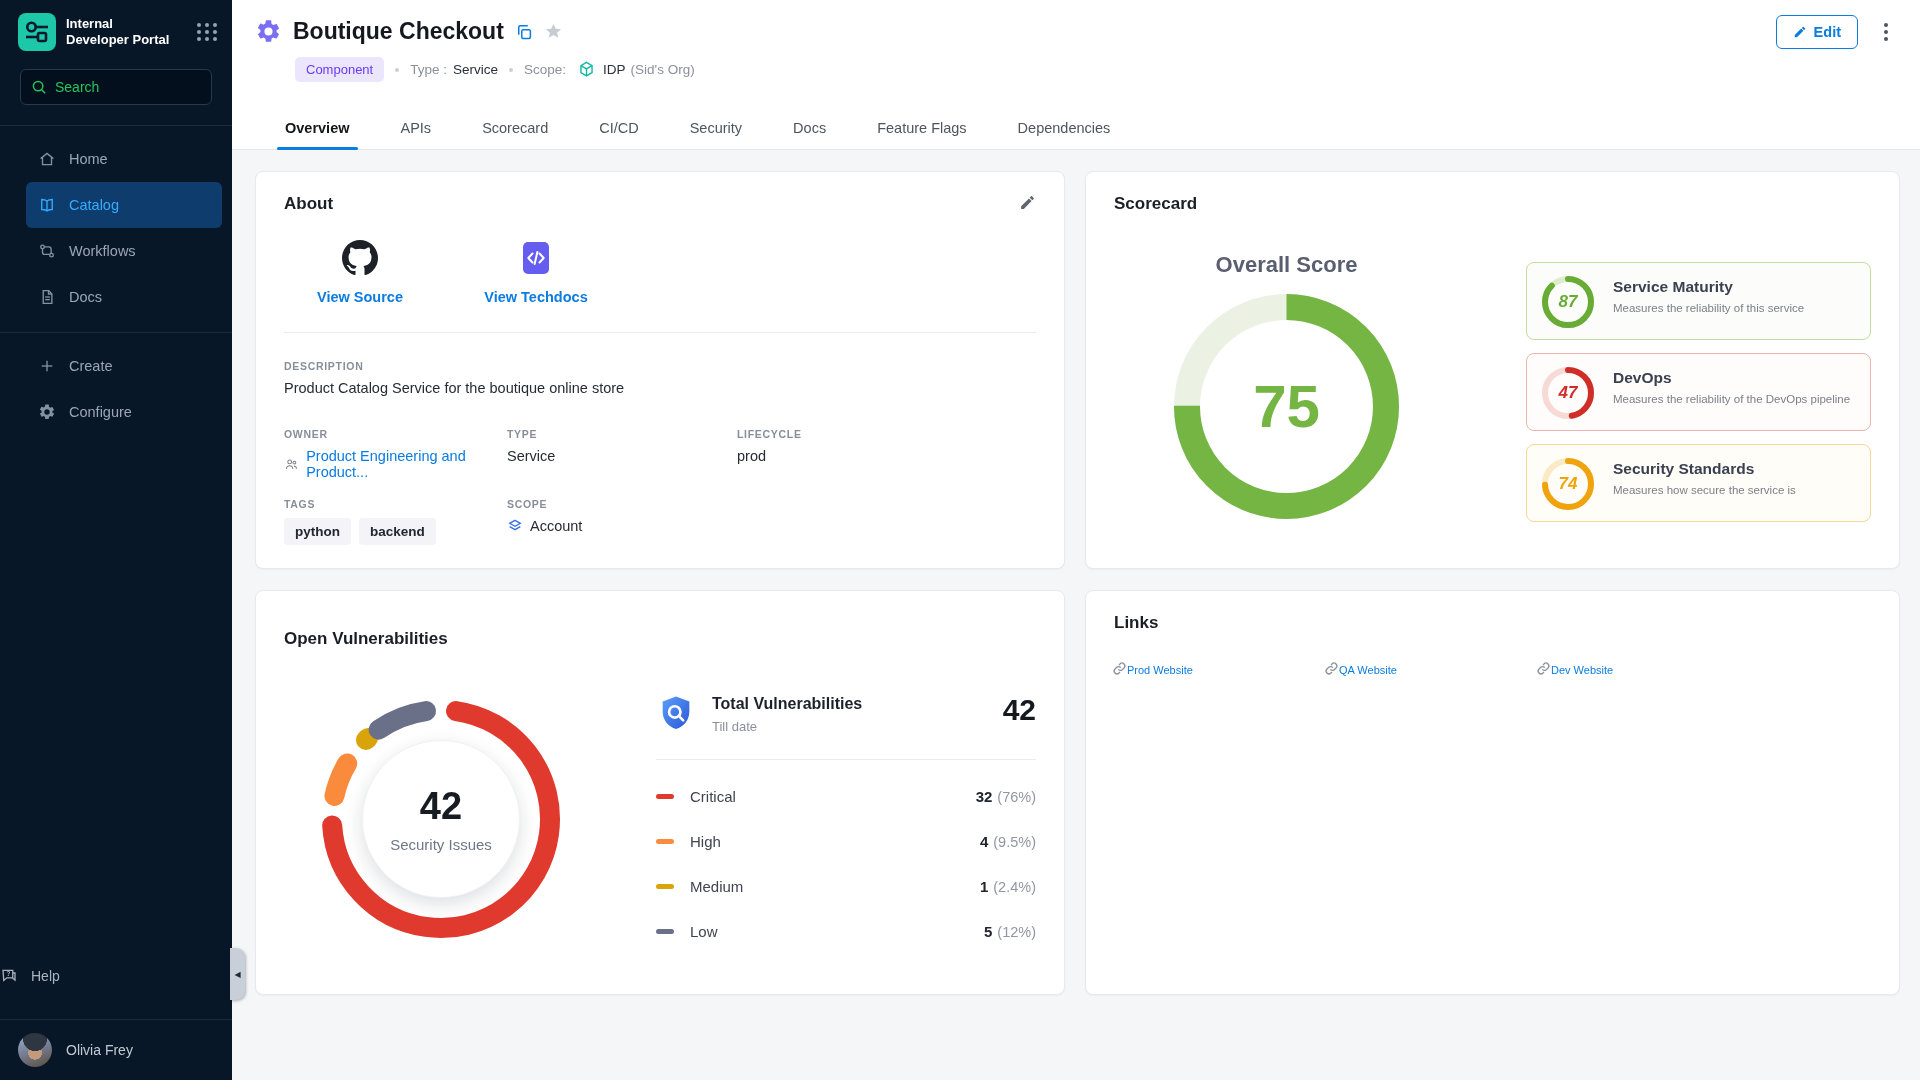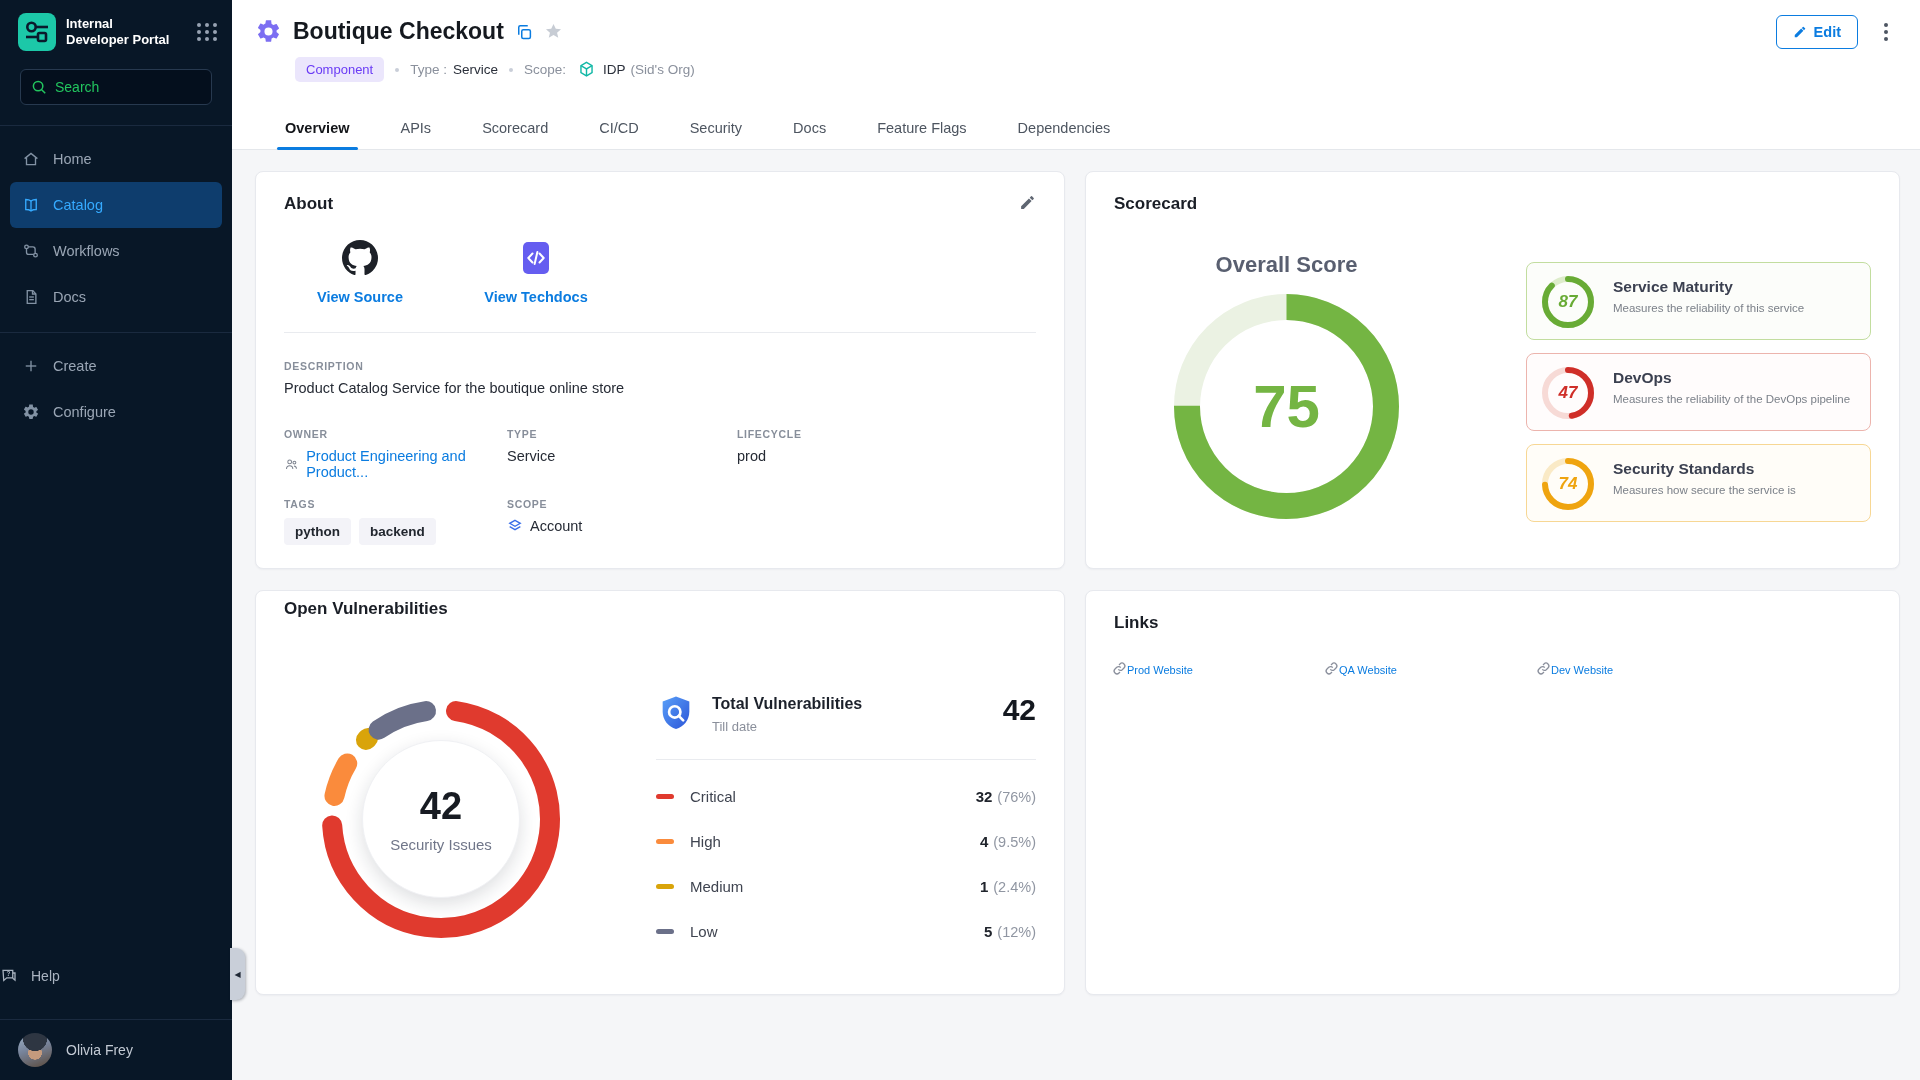--- a/index.html
+++ b/index.html
@@ -8,21 +8,21 @@
   .page { position:relative; width:1920px; height:1080px; }
 
   
   .sidebar { position:absolute; left:0; top:0; width:232px; height:1080px; background:#081727; color:#9aa6b5; }
   .brand { display:flex; align-items:center; padding:13px 14px 0 18px; }
   .brand-name { margin-left:10px; color:#fff; font-size:13px; line-height:16px; font-weight:700; }
   .apps-grid { margin-left:auto; display:grid; grid-template-columns:repeat(3,5px); grid-gap:3px; cursor:pointer; }
   .apps-grid i { width:4px; height:4px; border-radius:50%; background:#97a2b2; }
   .search-box { margin:18px 20px 0 20px; height:36px; background:#040f1d; border:1px solid #27394f; border-radius:6px; display:flex; align-items:center; padding:0 10px; gap:8px; color:#22c55e; font-size:14px; }
   .sb-divider { margin-top:20px; border-top:1px solid #1a2a3f; }
-  .nav { padding:10px 10px 0 10px; }
+  .nav { padding:10px 10px 0 26px; }
   .nav-item { height:46px; display:flex; align-items:center; gap:13px; padding-left:12px; border-radius:6px; font-size:14.5px; color:#9aa6b5; cursor:pointer; }
   .nav-item svg { color:#8292a4; }
   .nav-item.active { background:#0e3d6d; color:#35aaff; font-weight:500; }
   .nav-item.active svg { color:#35aaff; }
   .sb-bottom { position:absolute; left:0; right:0; bottom:0; }
   .help-row { height:46px; display:flex; align-items:center; gap:13px; font-size:14px; color:#a9b3c0; cursor:pointer; }
   .user-row { height:60px; display:flex; align-items:center; gap:14px; padding-left:18px; font-size:14px; color:#c3cad4; cursor:pointer; }
   .avatar { width:34px; height:34px; border-radius:50%;
     background: radial-gradient(circle at 50% 18%, #2e3642 0 36%, transparent 37%),
                 radial-gradient(circle at 50% 58%, #c49a7d 0 26%, transparent 27%),
@@ -75,21 +75,21 @@
   .overall-donut-wrap { position:absolute; left:88px; top:122px; width:225px; height:225px; }
   .overall-num { position:absolute; inset:0; display:flex; align-items:center; justify-content:center; font-size:60px; font-weight:700; }
   .score-items { position:absolute; left:440px; right:28px; top:90px; display:flex; flex-direction:column; gap:13px; }
   .score-item { height:78px; border:1.5px solid; border-radius:8px; position:relative; padding:15px 10px 0 86px; cursor:pointer; }
   .score-gauge { position:absolute; left:15px; top:13px; width:52px; height:52px;font-style:italic; }
   .score-gauge .gnum { position:absolute; inset:0; display:flex; align-items:center; justify-content:center; font-size:17px; font-weight:700; }
   .score-name { font-size:15.5px; font-weight:600; color:#3b4050; }
   .score-desc { margin-top:6px; font-size:11.5px; color:#7b8089; }
 
   
-  .vuln-card { height:405px; padding:8px 28px; }
+  .vuln-card { height:405px; padding:38px 28px; }
   .vuln-donut-wrap { position:absolute; left:65px; top:108px; width:240px; height:240px; }
   .vuln-inner { position:absolute; left:41px; top:41px; width:158px; height:158px; border-radius:50%; background:#fff; border:1px solid #f0f1f4; box-shadow:0 6px 18px rgba(20,28,45,.14); display:flex; flex-direction:column; align-items:center; justify-content:center; gap:8px; }
   .vuln-inner .num { font-size:38px; font-weight:700; color:#171b22; }
   .vuln-inner .sub { font-size:15px; color:#707689; }
   .vuln-right { position:absolute; left:400px; right:28px; top:102px; }
   .vuln-total-row { display:flex; align-items:flex-start; gap:16px; }
   .vuln-total-title { font-size:16px; font-weight:700; color:#1c212b; padding-top:2px; }
   .vuln-total-sub { font-size:13px; color:#8a8f9b; margin-top:6px; }
   .vuln-total-num { margin-left:auto; font-size:30px; font-weight:700; color:#14181f; }
   .vuln-divider { border-top:1px solid #e9ebef; margin-top:24px; }

